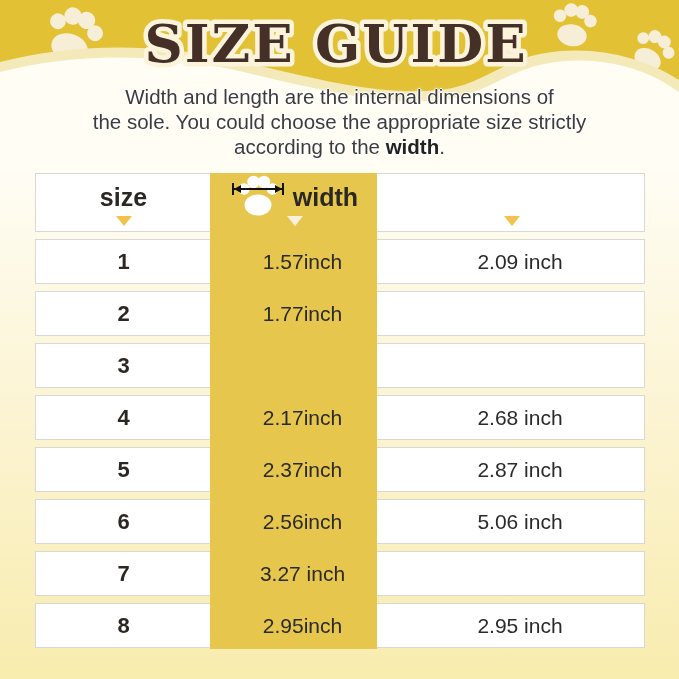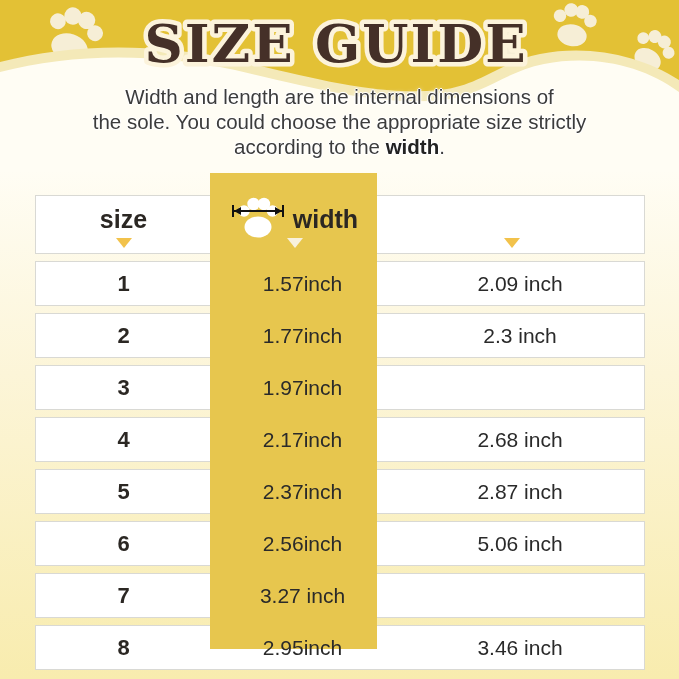--- a/index.html
+++ b/index.html
@@ -59,21 +59,21 @@
     position:absolute; left:175px; top:0; width:167px; height:476px;
     background:var(--band-yellow); z-index:1;
   }
   .trow{
     position:relative;
     display:grid; grid-template-columns:175px 167px 268px;
     background:var(--row-white);
     border:1px solid var(--row-border);
     margin-bottom:7px;
   }
-  .trow.header{height:59px;margin-top:22px;}
+  .trow.header{height:59px;}
   .trow.data{height:45px;}
   .cell{
     position:relative; z-index:2;
     display:flex; align-items:center; justify-content:center;
     color:var(--text-dark);
   }
   .header .cell{font-weight:bold; font-size:25px; padding-bottom:10px;}
   .data .cell-size{font-weight:bold; font-size:22px;}
   .data .cell-width, .data .cell-length{font-size:21px; color:#2a2a2a;padding-left:16px;}
   .tri{
@@ -160,25 +160,23 @@
 
   <div id="table-body">
       <div class="trow data">
         <div class="cell cell-size">1</div>
         <div class="cell cell-width">1.57inch</div>
         <div class="cell cell-length">2.09 inch</div>
       </div>
       <div class="trow data">
         <div class="cell cell-size">2</div>
         <div class="cell cell-width">1.77inch</div>
-        <div class="cell cell-length">2.3 inch</div>
       </div>
       <div class="trow data">
         <div class="cell cell-size">3</div>
-        <div class="cell cell-width">1.97inch</div>
       </div>
       <div class="trow data">
         <div class="cell cell-size">4</div>
         <div class="cell cell-width">2.17inch</div>
         <div class="cell cell-length">2.68 inch</div>
       </div>
       <div class="trow data">
         <div class="cell cell-size">5</div>
         <div class="cell cell-width">2.37inch</div>
         <div class="cell cell-length">2.87 inch</div>
@@ -188,16 +186,16 @@
         <div class="cell cell-width">2.56inch</div>
         <div class="cell cell-length">5.06 inch</div>
       </div>
       <div class="trow data">
         <div class="cell cell-size">7</div>
         <div class="cell cell-length">3.27 inch</div>
       </div>
       <div class="trow data">
         <div class="cell cell-size">8</div>
         <div class="cell cell-width">2.95inch</div>
-        <div class="cell cell-length">3.46 inch</div>
+        <div class="cell cell-length">2.95 inch</div>
       </div>
     </div>
 </div>
 
 </body></html>

